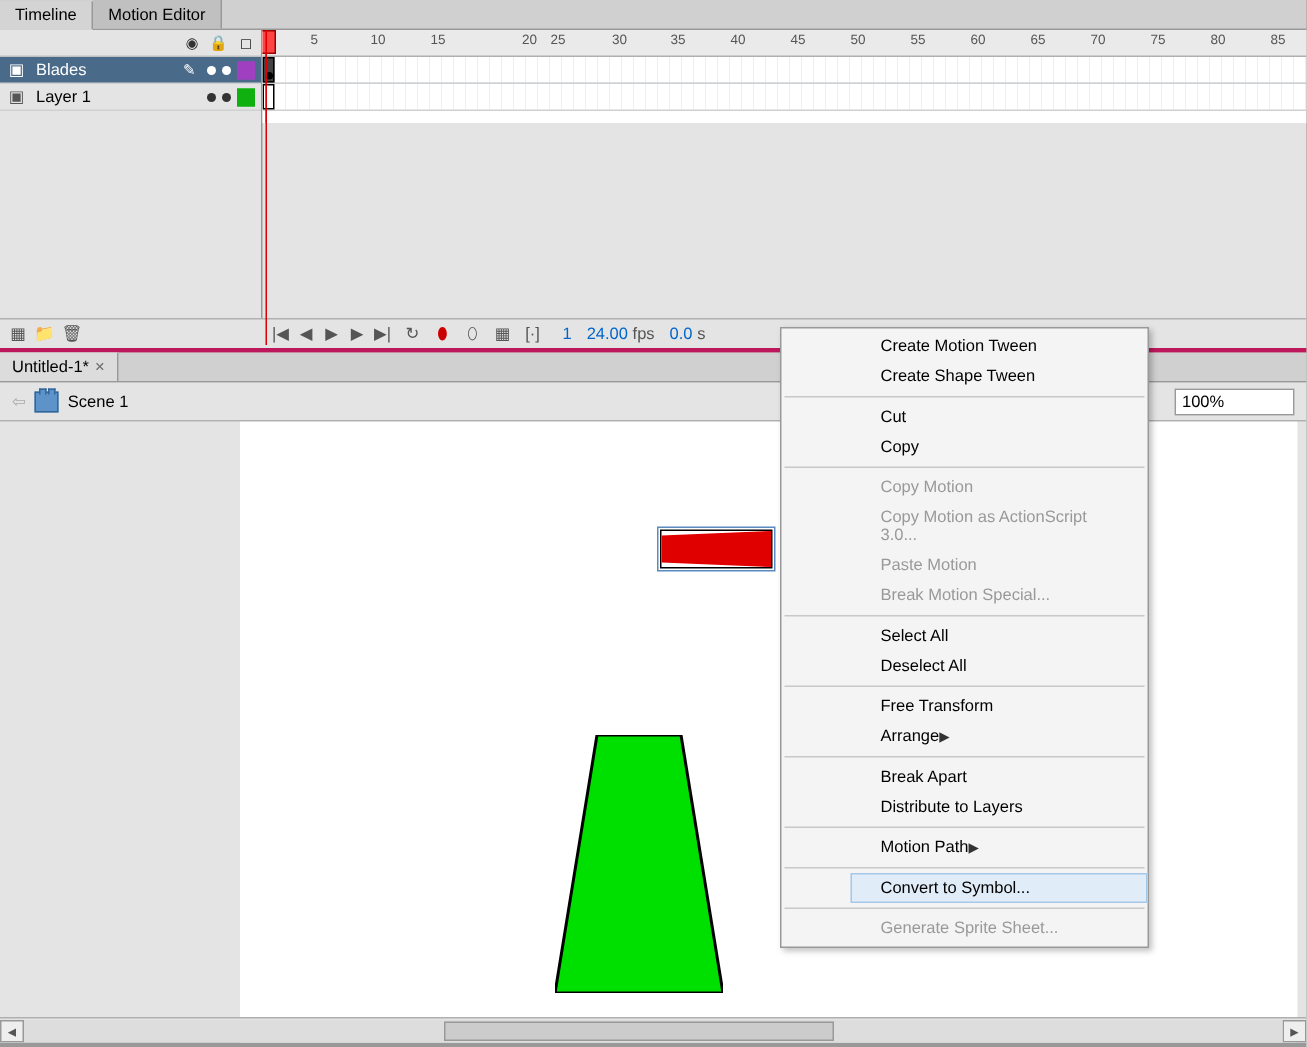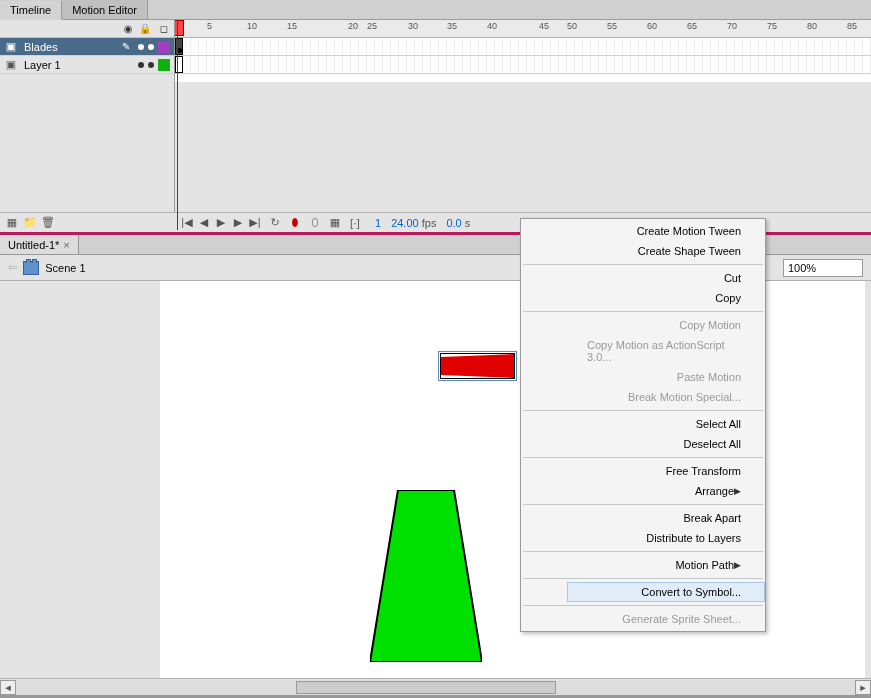--- a/index.html
+++ b/index.html
@@ -64,21 +64,21 @@
 .red-shape svg { display: block; }
 .red-select { position: absolute; top: 70px; left: 278px; width: 79px; height: 30px; border: 1px solid #5a8ac0; pointer-events: none; }
 .green-shape { position: absolute; top: 209px; left: 210px; }
 
 .hscroll { position: absolute; left: 0; right: 0; bottom: 0; height: 17px; background: #e4e4e4; border-top: 1px solid #b0b0b0; display: flex; align-items: center; }
 .hs-btn { width: 16px; height: 15px; border: 1px solid #999; background: #eee; display:flex; align-items:center; justify-content:center; color:#555;}
 .hs-track { flex:1; height:15px; background:#ddd; position:relative;}
 .hs-thumb { position:absolute; left:0; width:120px; height:13px; top:1px; background:#ccc; border:1px solid #999;}
 
 .context-menu { position: absolute; top: 218px; left: 520px; width: 246px; background: #f4f4f4; border: 1px solid #999; box-shadow: 2px 2px 4px rgba(0,0,0,0.25); padding: 2px 0; z-index: 100; }
-.cm-item { padding: 4px 24px 4px 20px; cursor: default; display: flex; justify-content: flex-end; align-items: center; color: #000; margin-left: 46px; }
+.cm-item { padding: 4px 24px 4px 20px; cursor: default; display: flex; justify-content: flex-start; align-items: center; color: #000; margin-left: 46px; }
 .cm-item.disabled { color: #999; }
 .cm-item.highlighted { background: #e0ecf8; border: 1px solid #a6c8e8; padding: 3px 23px 3px 19px; }
 .cm-sep { height: 1px; background: #c8c8c8; margin: 3px 2px; }
 .cm-arrow { color: #333; font-size: 9px; }
 </style>
 </head>
 <body>
 
 <div class="timeline-panel">
   <div class="tab-bar">
@@ -114,21 +114,21 @@
       <div class="ruler" id="ruler">
           <span class="ruler-num" style="left: 0px;">1</span>
           <span class="ruler-num" style="left: 32px;">5</span>
           <span class="ruler-num" style="left: 72px;">10</span>
           <span class="ruler-num" style="left: 112px;">15</span>
           <span class="ruler-num" style="left: 136px; margin-left: 37px;">20</span>
           <span class="ruler-num" style="left: 192px;">25</span>
           <span class="ruler-num" style="left: 233px;">30</span>
           <span class="ruler-num" style="left: 272px;">35</span>
           <span class="ruler-num" style="left: 312px;">40</span>
-          <span class="ruler-num" style="left: 352px; margin-left: 12px;">45</span>
+          <span class="ruler-num" style="left: 352px;">45</span>
           <span class="ruler-num" style="left: 392px;">50</span>
           <span class="ruler-num" style="left: 432px;">55</span>
           <span class="ruler-num" style="left: 472px;">60</span>
           <span class="ruler-num" style="left: 512px;">65</span>
           <span class="ruler-num" style="left: 552px;">70</span>
           <span class="ruler-num" style="left: 592px;">75</span>
           <span class="ruler-num" style="left: 632px;">80</span>
           <span class="ruler-num" style="left: 672px;">85</span>
         </div>
       <div class="frame-track selected">

